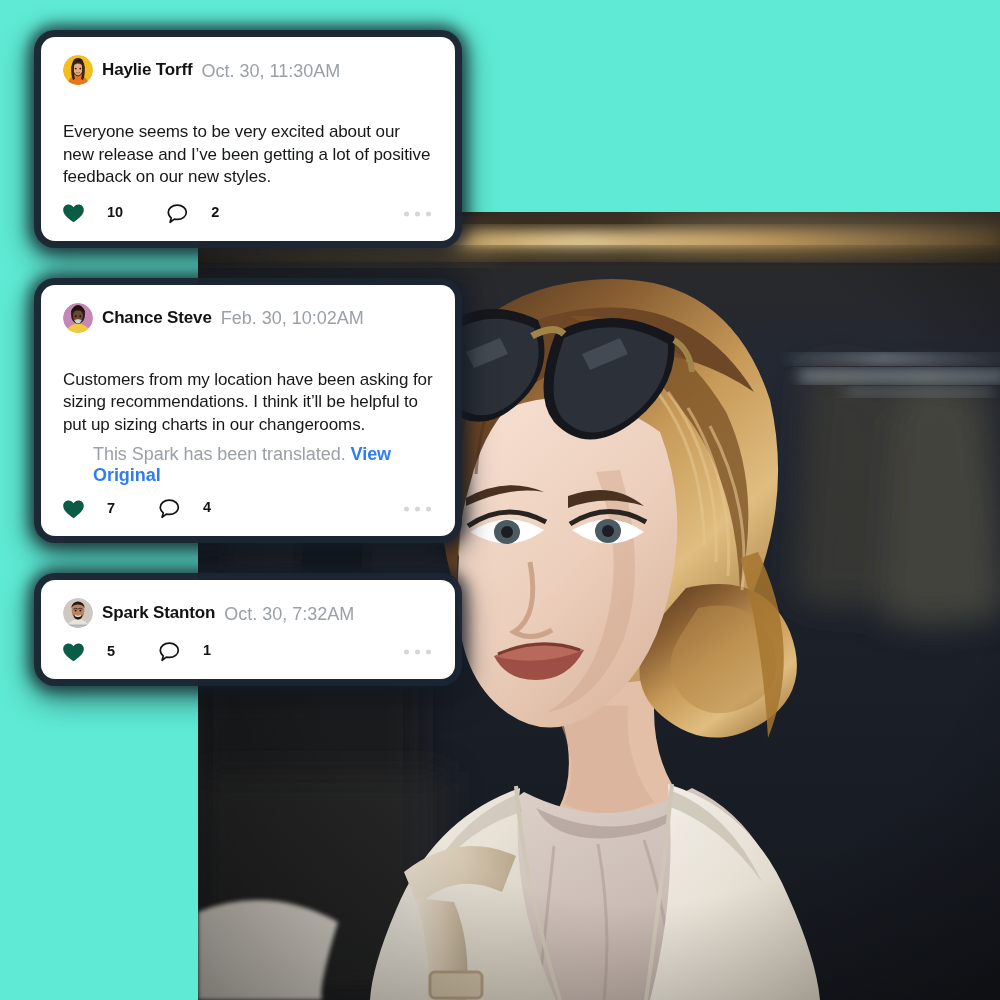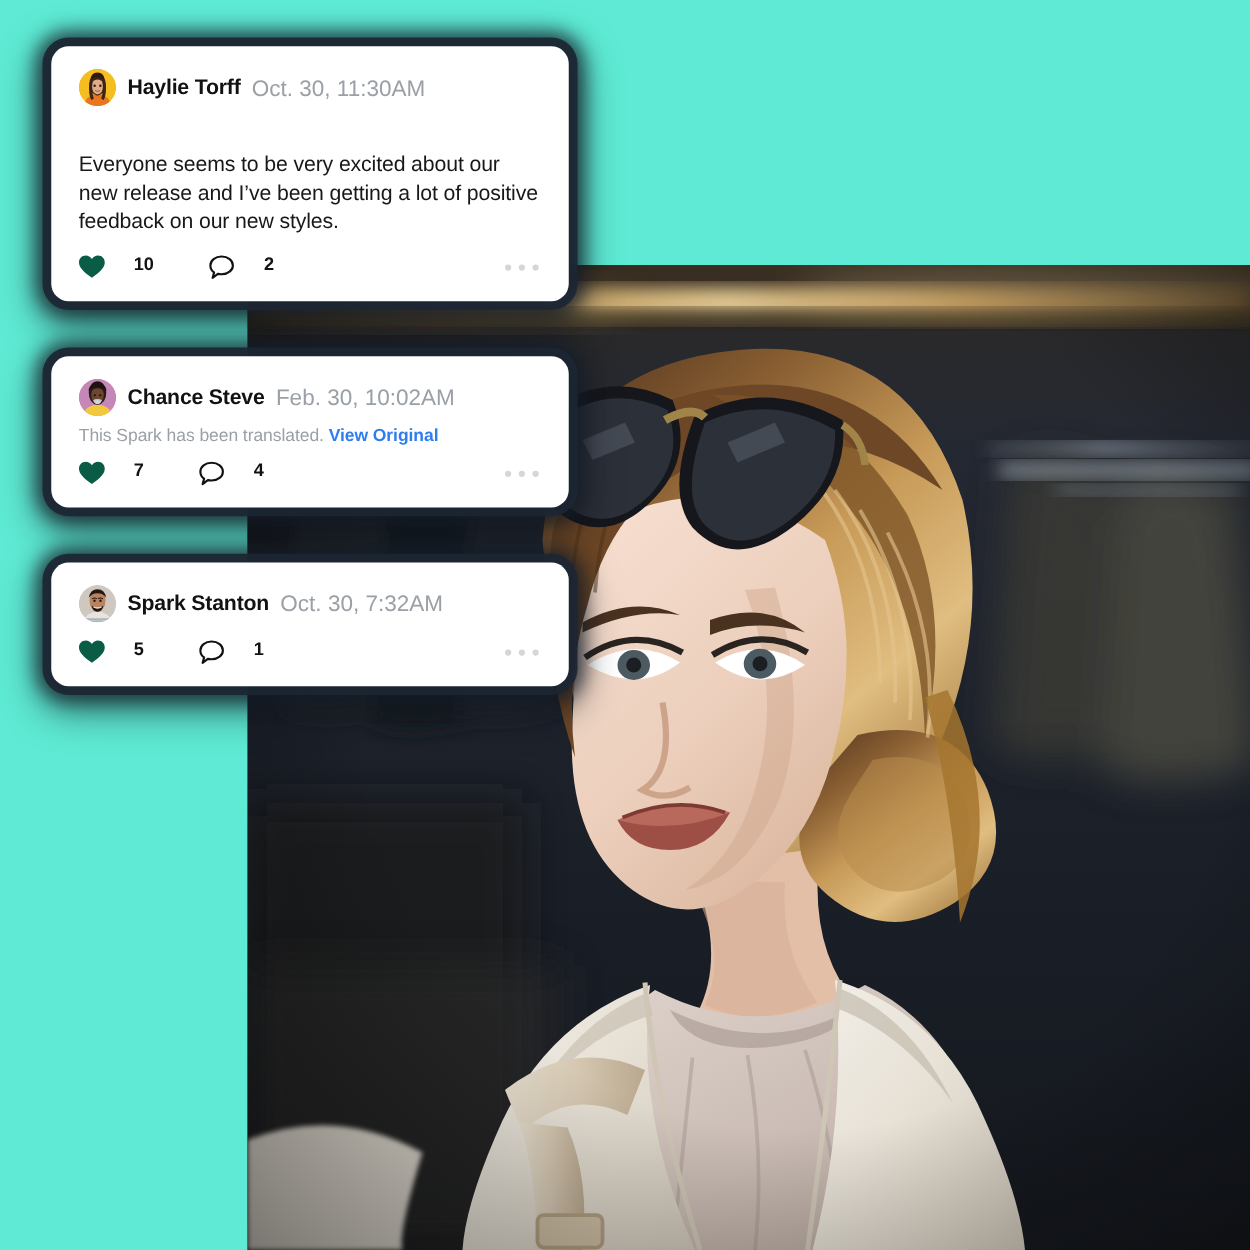--- a/index.html
+++ b/index.html
@@ -87,25 +87,26 @@
   .body-text {
     font-size: 17px;
     line-height: 22.5px;
     color: #16181a;
     letter-spacing: -0.1px;
     margin-bottom: 14px;
     margin-top: 36px;
   }
 
   .translated-row {
-    font-size: 14px;
+    font-size: 18px;
     color: #9aa0a6;
     margin-top: -6px;
     margin-bottom: 12px;
     letter-spacing: -0.05px;
+    margin-left: 30px;
   }
   .translated-link {
     color: #2f7ef0;
     font-weight: 700;
     text-decoration: none;
     cursor: pointer;
   }
 
   .actions {
     display: flex;
@@ -410,20 +411,21 @@
             <circle cx="12.8" cy="13.2" r="0.9" fill="#1a110c"></circle>
             <circle cx="17.2" cy="13.2" r="0.9" fill="#1a110c"></circle>
             <path d="M11.6 17.2 q3.4 -2 6.8 0 q-1 3.2 -3.4 3.2 q-2.4 0 -3.4 -3.2 z" fill="#cfd6da"></path>
             <path d="M11.4 17.4 q3.6 -1.6 7.2 0" stroke="#aeb6bb" stroke-width="0.7" fill="none"></path>
           </svg>
         </span>
         <span class="author">Chance Steve</span>
         <span class="timestamp">Feb. 30, 10:02AM</span>
       </div>
 
+      <div class="body-text">Customers from my location have been asking for sizing recommendations. I think it’ll be helpful to put up sizing charts in our changerooms.</div>
 
       <div class="translated-row">
         <span>This Spark has been translated.</span>
         <a class="translated-link">View Original</a>
       </div>
 
       <div class="actions">
         <div class="action like">
           <span class="icon-heart">
             <svg width="21" height="19" viewBox="0 0 21 19">

